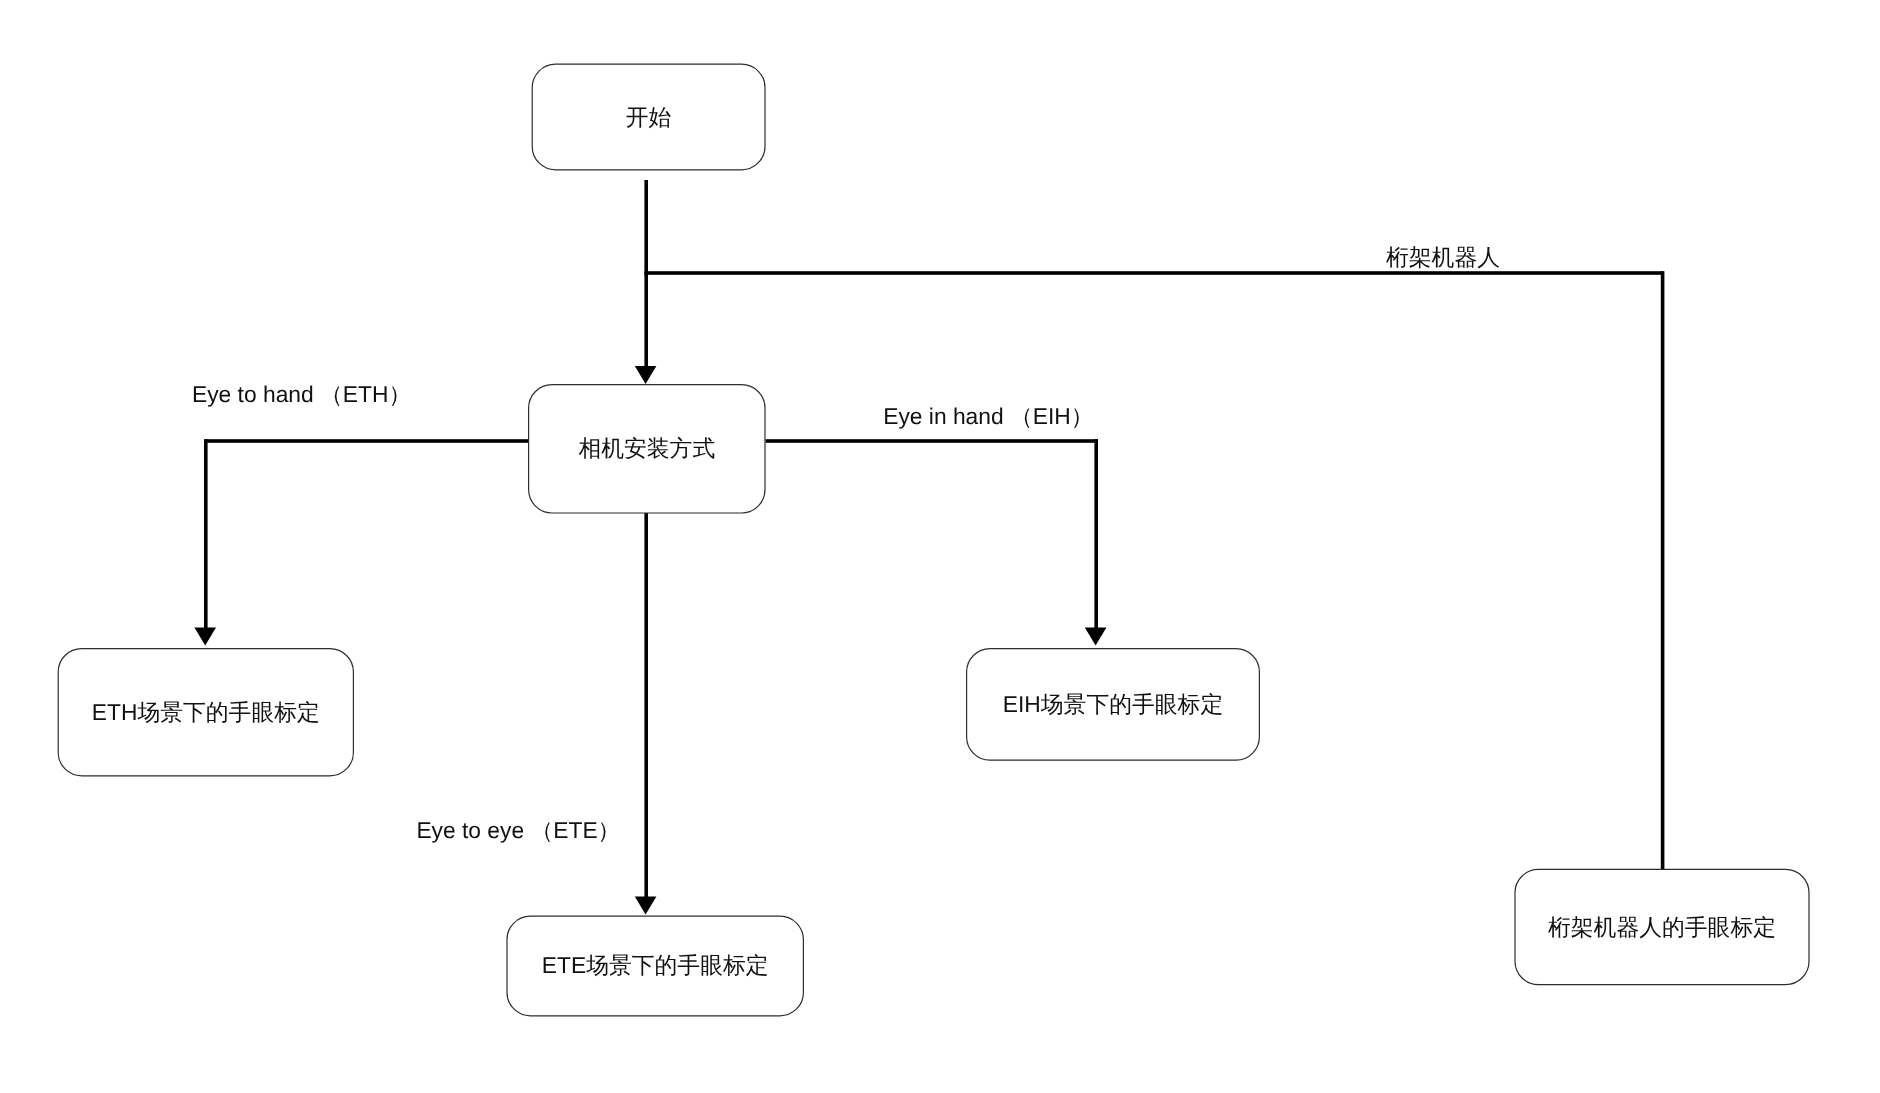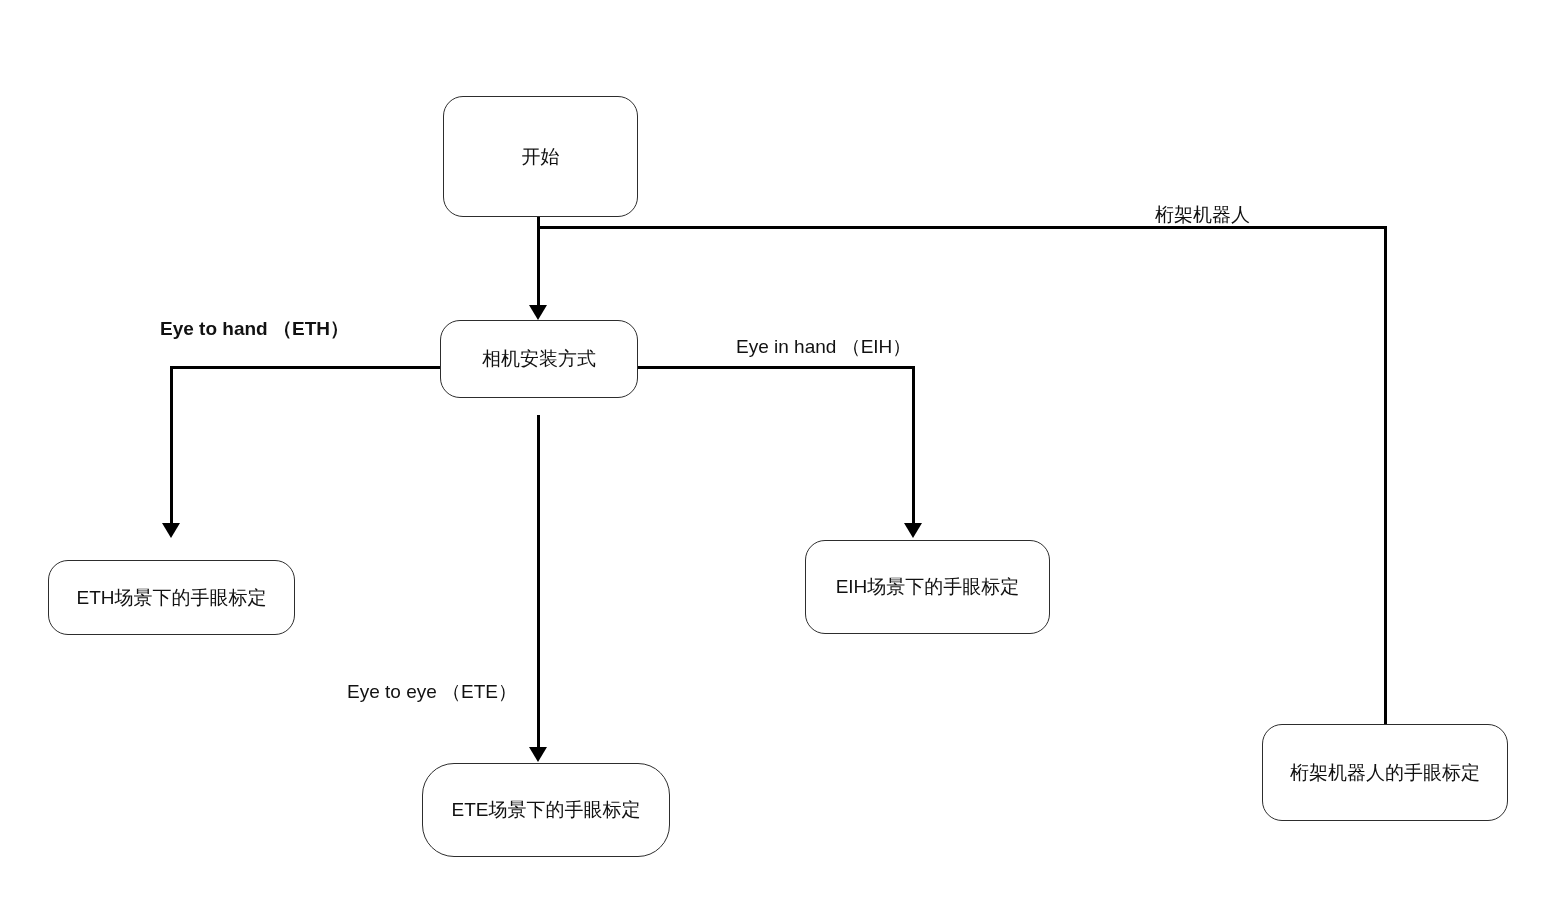--- a/index.html
+++ b/index.html
@@ -19,25 +19,25 @@
     border: 1.5px solid var(--node-border, #2d2d2d);
     border-radius: 20px;
     display: flex;
     align-items: center;
     justify-content: center;
     font-size: 19px;
     color: var(--text, #111111);
     text-align: center;
     white-space: nowrap;
   }
-  .node-start        { left: 443px;  top: 53px;  width: 195px; height: 121px; margin-top: 43px; }
-  .node-camera       { left: 440px;  top: 320px; width: 198px; height: 78px; font-family: Liberation Serif, serif; }
-  .node-eth          { left: 48px;   top: 560px; width: 247px; height: 75px; }
+  .node-start        { left: 443px;  top: 53px;  width: 195px; height: 89px; }
+  .node-camera       { left: 440px;  top: 320px; width: 198px; height: 108px; font-family: Liberation Serif, serif; }
+  .node-eth          { left: 48px;   top: 540px; width: 247px; height: 107px; }
   .node-eih          { left: 773px;  top: 540px; width: 245px; height: 94px; margin-left: 32px; }
-  .node-ete          { left: 422px;  top: 763px; width: 248px; height: 94px; border-radius: 32px; }
+  .node-ete          { left: 422px;  top: 763px; width: 248px; height: 84px; }
   .node-truss        { left: 1262px; top: 724px; width: 246px; height: 97px; }
 
   .line { position: absolute; background: var(--line, #000000); }
   
   .l-start-v   { left: 537px;  top: 150px; width: 3px;   height: 158px; }
   
   .l-truss-h   { left: 537px;  top: 226px; width: 849px; height: 3px; }
   .l-truss-v   { left: 1384px; top: 226px; width: 3px;   height: 522px; }
   
   .l-eth-h     { left: 171px;  top: 366px; width: 269px; height: 3px; }
@@ -60,21 +60,21 @@
   .a-eih    { left: 904px;  top: 523px; }
   .a-ete    { left: 529px;  top: 747px; }
   .a-truss  { left: 1376px; top: 747px; }
 
   .edge-label {
     position: absolute;
     font-size: 19px;
     color: var(--text, #111111);
     white-space: nowrap;
   }
-  .lbl-eth   { left: 160px;  top: 316px; font-weight: bold; }
+  .lbl-eth   { left: 160px;  top: 316px; }
   .lbl-eih   { left: 736px;  top: 316px; margin-top: 18px; }
   .lbl-ete   { left: 347px;  top: 679px; }
   .lbl-truss { left: 1155px; top: 202px; }
 </style>
 </head>
 <body>
 
 <div class="canvas">
 
   <div class="line l-start-v"></div>

